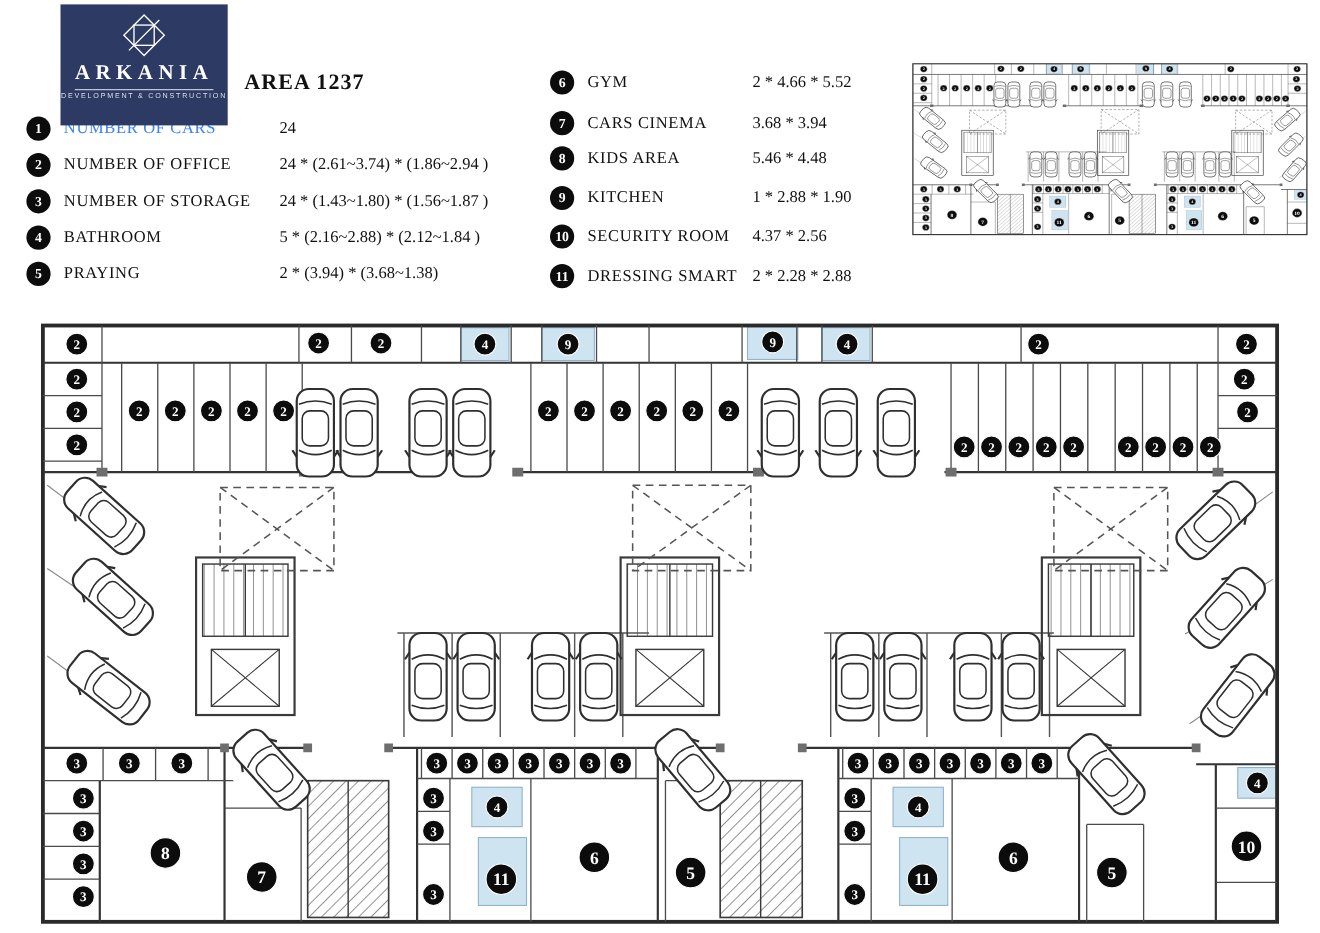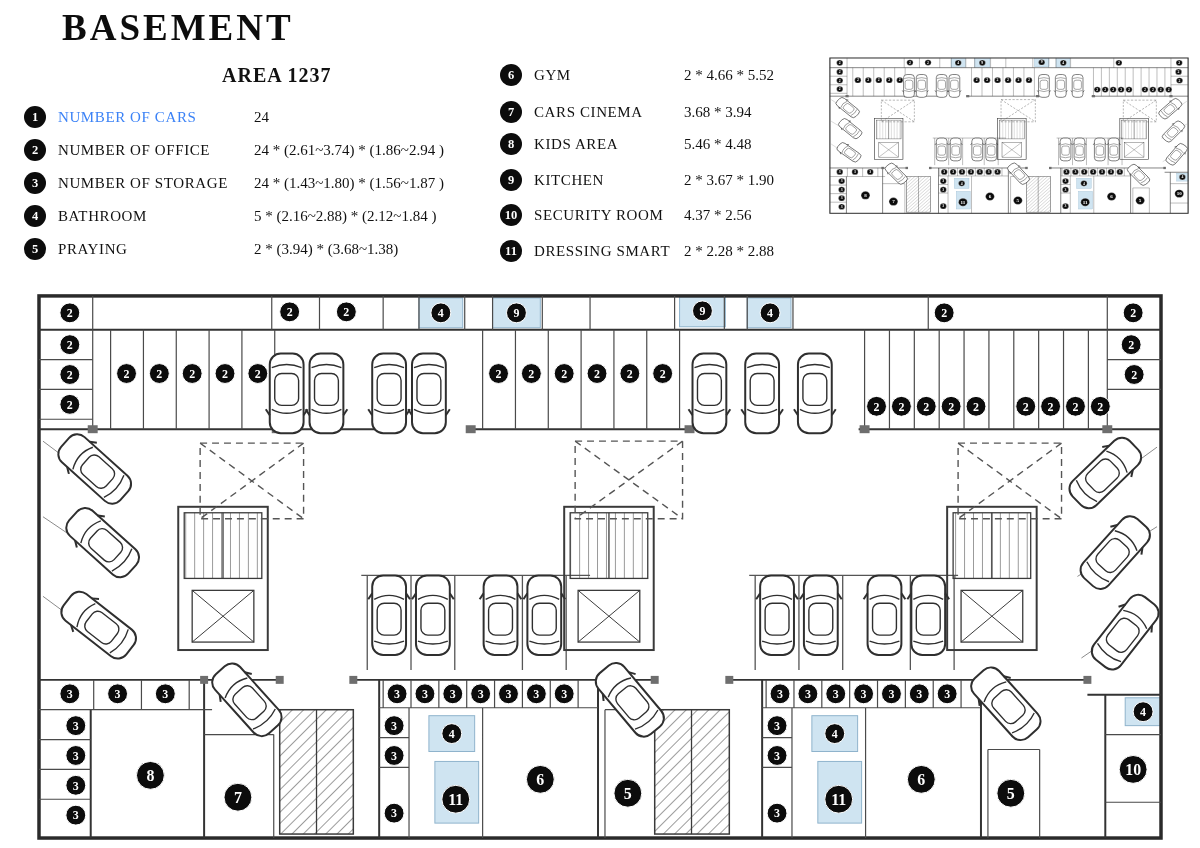--- a/index.html
+++ b/index.html
@@ -471,23 +471,32 @@
             </g>
           </g>
       </g>
     </svg>
   </div>
 
   <svg class="minimap" viewBox="0 0 1140 565" preserveAspectRatio="none" xmlns="http://www.w3.org/2000/svg">
     <use href="#planG"></use>
   </svg>
 
-  <h1 class="title">BASEMENT</h1>
   <div class="area-label">AREA 1237</div>
 
+  <div class="logo">
+    <svg class="logo-icon" viewBox="0 0 60 60">
+      <path d="M30,6 L54,30 L30,54 L6,30 Z" fill="none" stroke="#ffffff" stroke-width="1.6"></path>
+      <rect x="18" y="18" width="24" height="24" fill="none" stroke="#ffffff" stroke-width="1.6"></rect>
+      <line x1="12" y1="48" x2="48" y2="12" stroke="#ffffff" stroke-width="1.6"></line>
+    </svg>
+    <div class="logo-name">ARKANIA</div>
+    <div class="logo-div"></div>
+    <div class="logo-tag">DEVELOPMENT &amp; CONSTRUCTION</div>
+  </div>
 
   <div class="legend-row" style="left:24px;top:106px">
     <span class="lbadge">1</span>
     <span class="llabel faded">NUMBER OF CARS</span>
     <span class="lvalue">24</span>
   </div>
   <div class="legend-row" style="left:24px;top:139px">
     <span class="lbadge">2</span>
     <span class="llabel">NUMBER OF OFFICE</span>
     <span class="lvalue">24 * (2.61~3.74) * (1.86~2.94 )</span>
@@ -519,21 +528,21 @@
     <span class="lvalue">3.68 * 3.94</span>
   </div>
   <div class="legend-row legend-right" style="left:500px;top:133px">
     <span class="lbadge">8</span>
     <span class="llabel">KIDS AREA</span>
     <span class="lvalue">5.46 * 4.48</span>
   </div>
   <div class="legend-row legend-right" style="left:500px;top:169px">
     <span class="lbadge">9</span>
     <span class="llabel">KITCHEN</span>
-    <span class="lvalue">2 * 3.67 * 1.90</span>
+    <span class="lvalue">1 * 2.88 * 1.90</span>
   </div>
   <div class="legend-row legend-right" style="left:500px;top:204px">
     <span class="lbadge">10</span>
     <span class="llabel">SECURITY ROOM</span>
     <span class="lvalue">4.37 * 2.56</span>
   </div>
   <div class="legend-row legend-right" style="left:500px;top:240px">
     <span class="lbadge">11</span>
     <span class="llabel">DRESSING SMART</span>
     <span class="lvalue">2 * 2.28 * 2.88</span>

